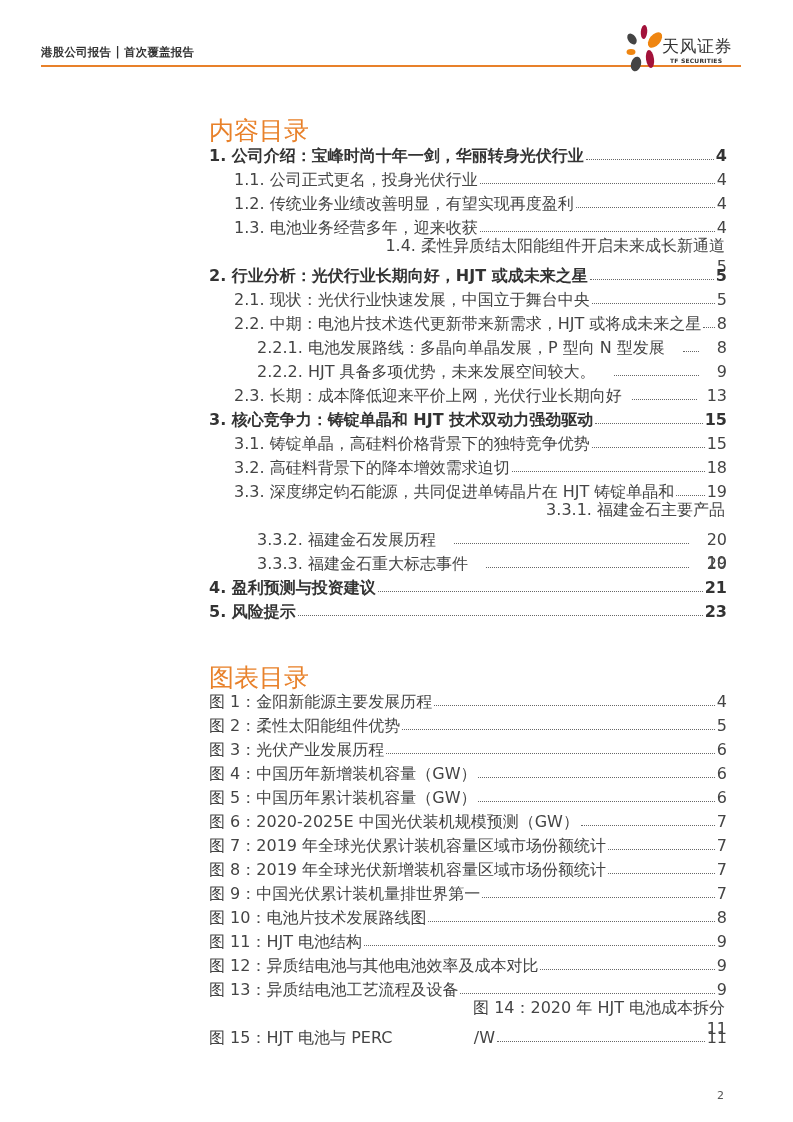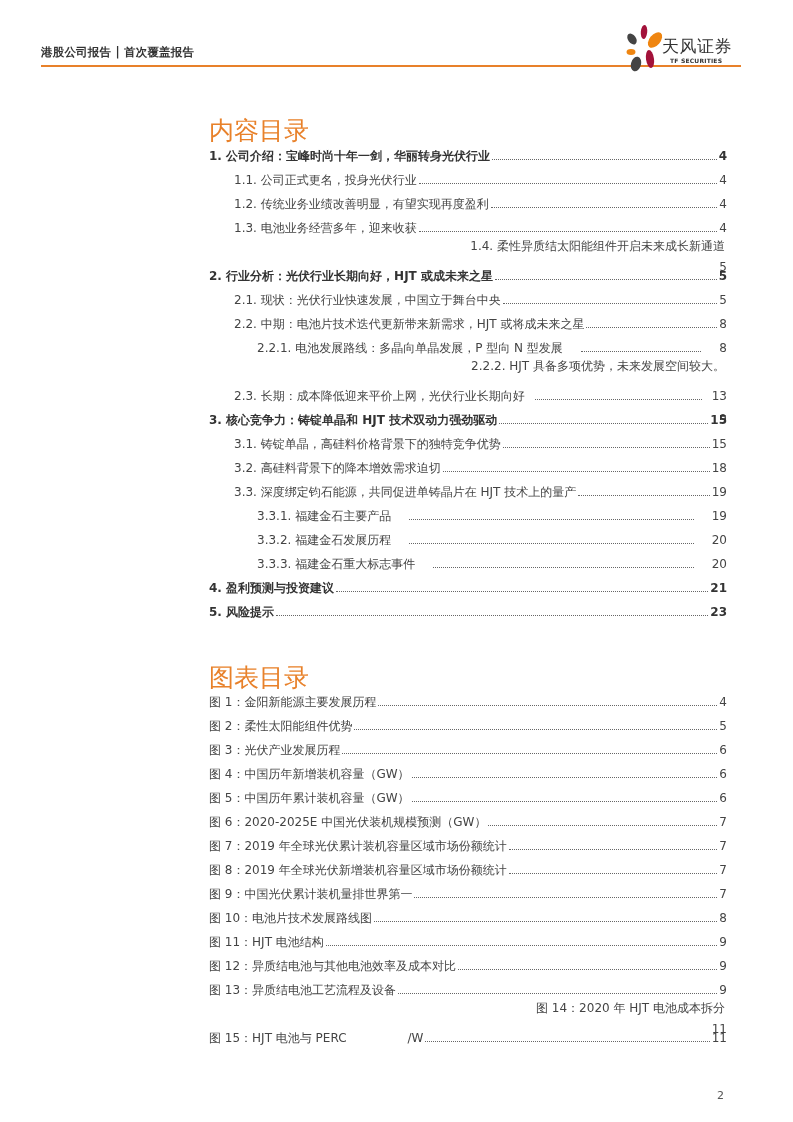--- a/index.html
+++ b/index.html
@@ -5,21 +5,21 @@
   html, body { margin:0; padding:0; background:#ffffff; }
   body { width:793px; height:1122px; position:relative; font-family:"DejaVu Sans", "Liberation Sans", sans-serif; color:#333; overflow:hidden; }
   .header { position:absolute; left:41px; top:0; width:700px; height:70px; }
   .header-title { position:absolute; left:0; top:45px; font-size:11.5px; font-weight:bold; color:#333; letter-spacing:0.2px; }
   .header-rule { position:absolute; left:0; top:65px; width:700px; height:2px; background:#e8812a; }
   .logo { position:absolute; left:583px; top:24px; width:120px; height:48px; }
   .logo-cn { position:absolute; left:38px; top:11px; font-size:17px; color:#333; letter-spacing:0.5px; }
   .logo-en { position:absolute; left:46px; top:33px; font-size:6px; font-weight:bold; color:#333; letter-spacing:0.2px; }
   .section-title { position:absolute; left:209px; font-size:25px; font-weight:normal; color:#e8812a; }
   .toc { position:absolute; left:209px; width:518px; }
-  .row { position:absolute; left:0; width:518px; height:22px; display:flex; align-items:flex-end; font-size:12px; line-height:16px; white-space:nowrap; }
+  .row { position:absolute; left:0; width:518px; height:22px; display:flex; align-items:flex-end; font-size:16px; line-height:16px; white-space:nowrap; }
   .row .label { flex:none; background:#fff; padding-right:2px; }
   .row .dots { flex:1; border-bottom:1px dotted #666; margin-bottom:4px; margin-right:2px; }
   .row .page { flex:none; }
   .row.lvl1 { font-weight:bold; color:#333; }
   .row.lvl2 { padding-left:25px; box-sizing:border-box; color:#444; }
   .row.lvl3 { padding-left:48px; box-sizing:border-box; color:#444;gap:16px; }
   .fig .row { color:#444; }
   .page-number { position:absolute; left:717px; top:1089px; font-size:11px; color:#555; }
 </style>
 </head>
@@ -83,21 +83,21 @@
   <div class="row lvl2" style="top:168px;">
       <span class="label"><span>2.2.</span> <span>中期：电池片技术迭代更新带来新需求，HJT 或将成未来之星</span></span>
       <span class="dots"></span>
       <span class="page">8</span>
     </div>
   <div class="row lvl3" style="top:192px;">
       <span class="label"><span>2.2.1.</span> <span>电池发展路线：多晶向单晶发展，P 型向 N 型发展</span></span>
       <span class="dots"></span>
       <span class="page">8</span>
     </div>
-  <div class="row lvl3" style="top:216px;flex-direction:column;">
+  <div class="row lvl3" style="top:216px;">
       <span class="label"><span>2.2.2.</span> <span>HJT 具备多项优势，未来发展空间较大。</span></span>
       <span class="dots"></span>
       <span class="page">9</span>
     </div>
   <div class="row lvl2" style="top:240px;gap:8px;">
       <span class="label"><span>2.3.</span> <span>长期：成本降低迎来平价上网，光伏行业长期向好</span></span>
       <span class="dots"></span>
       <span class="page">13</span>
     </div>
   <div class="row lvl1" style="top:264px;">
@@ -109,25 +109,25 @@
       <span class="label"><span>3.1.</span> <span>铸锭单晶，高硅料价格背景下的独特竞争优势</span></span>
       <span class="dots"></span>
       <span class="page">15</span>
     </div>
   <div class="row lvl2" style="top:312px;">
       <span class="label"><span>3.2.</span> <span>高硅料背景下的降本增效需求迫切</span></span>
       <span class="dots"></span>
       <span class="page">18</span>
     </div>
   <div class="row lvl2" style="top:336px;">
-      <span class="label"><span>3.3.</span> <span>深度绑定钧石能源，共同促进单铸晶片在 HJT 技术上的量产</span></span>
+      <span class="label"><span>3.3.</span> <span>深度绑定钧石能源，共同促进单铸晶片在 HJT 铸锭单晶和</span></span>
       <span class="dots"></span>
       <span class="page">19</span>
     </div>
-  <div class="row lvl3" style="top:360px;">
+  <div class="row lvl3" style="top:360px;flex-direction:column;">
       <span class="label"><span>3.3.1.</span> <span>福建金石主要产品</span></span>
       <span class="dots"></span>
       <span class="page">19</span>
     </div>
   <div class="row lvl3" style="top:384px;">
       <span class="label"><span>3.3.2.</span> <span>福建金石发展历程</span></span>
       <span class="dots"></span>
       <span class="page">20</span>
     </div>
   <div class="row lvl3" style="top:408px;">

